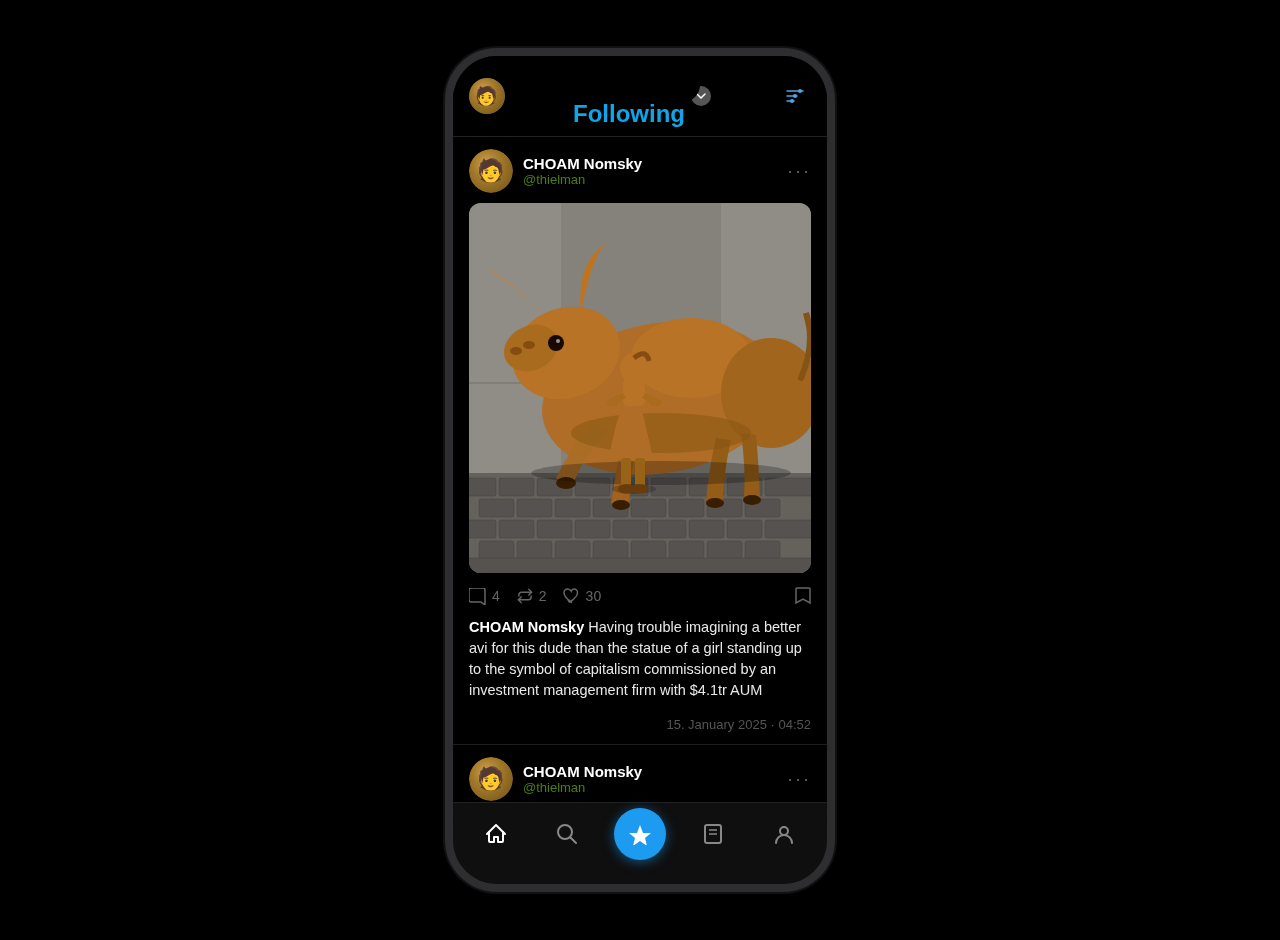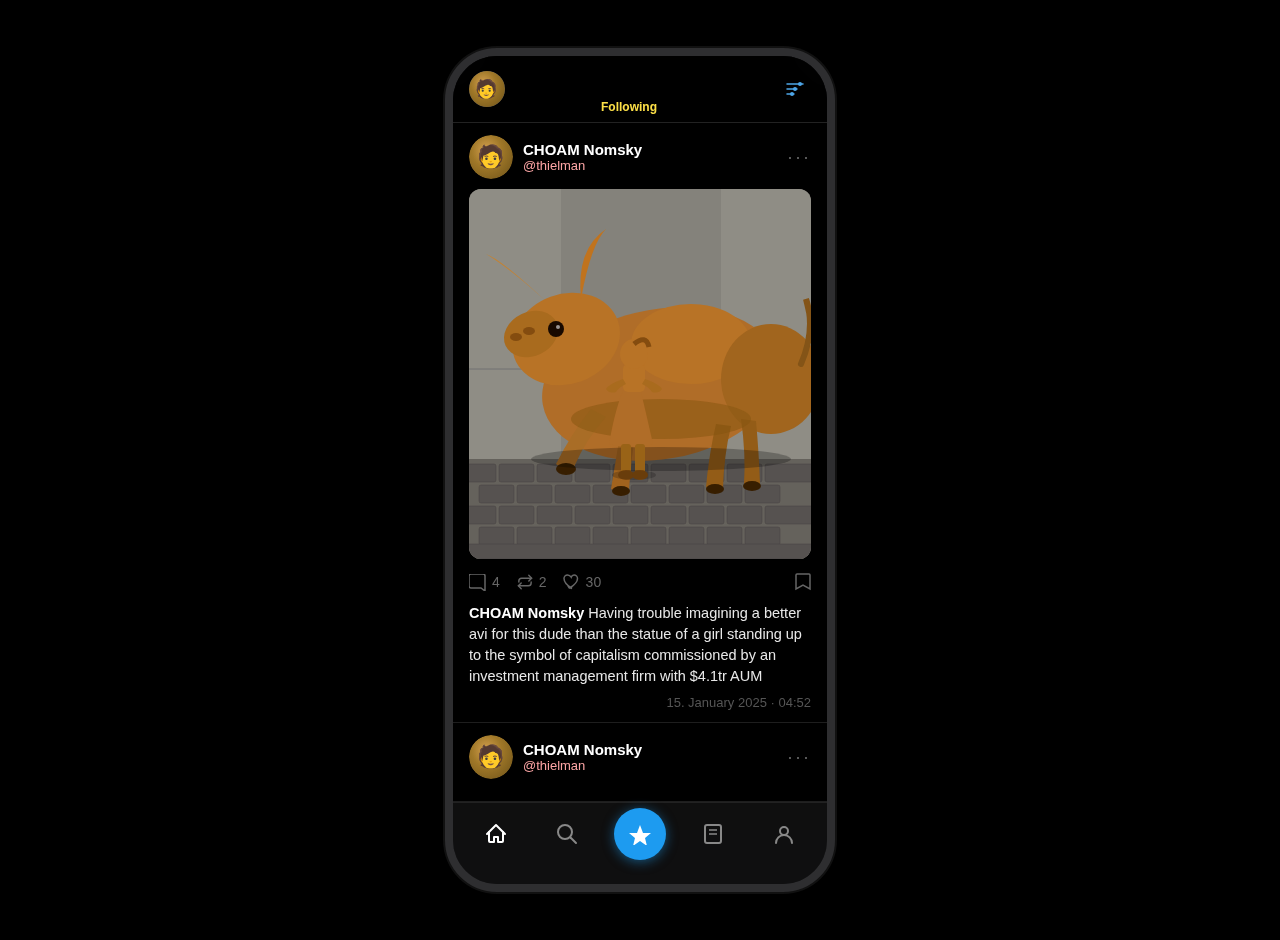--- a/index.html
+++ b/index.html
@@ -147,22 +147,22 @@
     }
 
     .header-title-wrapper {
       display: flex;
       align-items: center;
       gap: 6px;
       cursor: pointer;
     }
 
     .header-title {
-      color: #fde047;
-      font-size: 12px;
+      color: #0ea5e9;
+      font-size: 24px;
       font-weight: 700;
       margin-top: 36px;
     }
 
     .chevron-down {
       width: 20px;
       height: 20px;
       background: #555;
       border-radius: 50%;
       display: flex;
@@ -233,21 +233,21 @@
       flex-direction: column;
     }
 
     .post-username {
       color: #fff;
       font-size: 15px;
       font-weight: 700;
     }
 
     .post-handle {
-      color: #fca5a5;
+      color: #4d7c0f;
       font-size: 13px;
     }
 
     .more-btn {
       color: #666;
       font-size: 18px;
       letter-spacing: 2px;
       cursor: pointer;
     }
 
@@ -304,21 +304,21 @@
       margin-left: auto;
       color: #666;
       cursor: pointer;
     }
 
     
     .post-text {
       color: #e8e8e8;
       font-size: 14.5px;
       line-height: 1.45;
-      margin-bottom: 8px;
+      margin-bottom: 16px;
     }
 
     .post-text-name {
       color: #fff;
       font-weight: 700;
     }
 
     .post-timestamp {
       color: #555;
       font-size: 13px;

